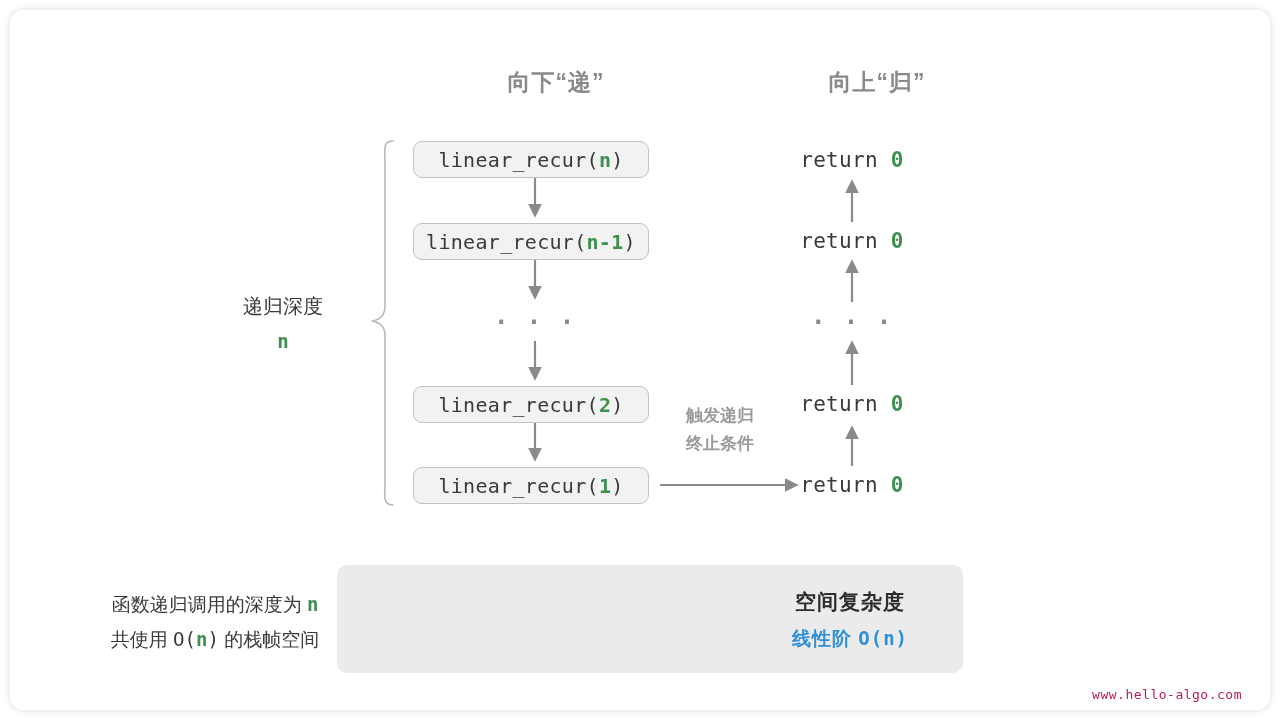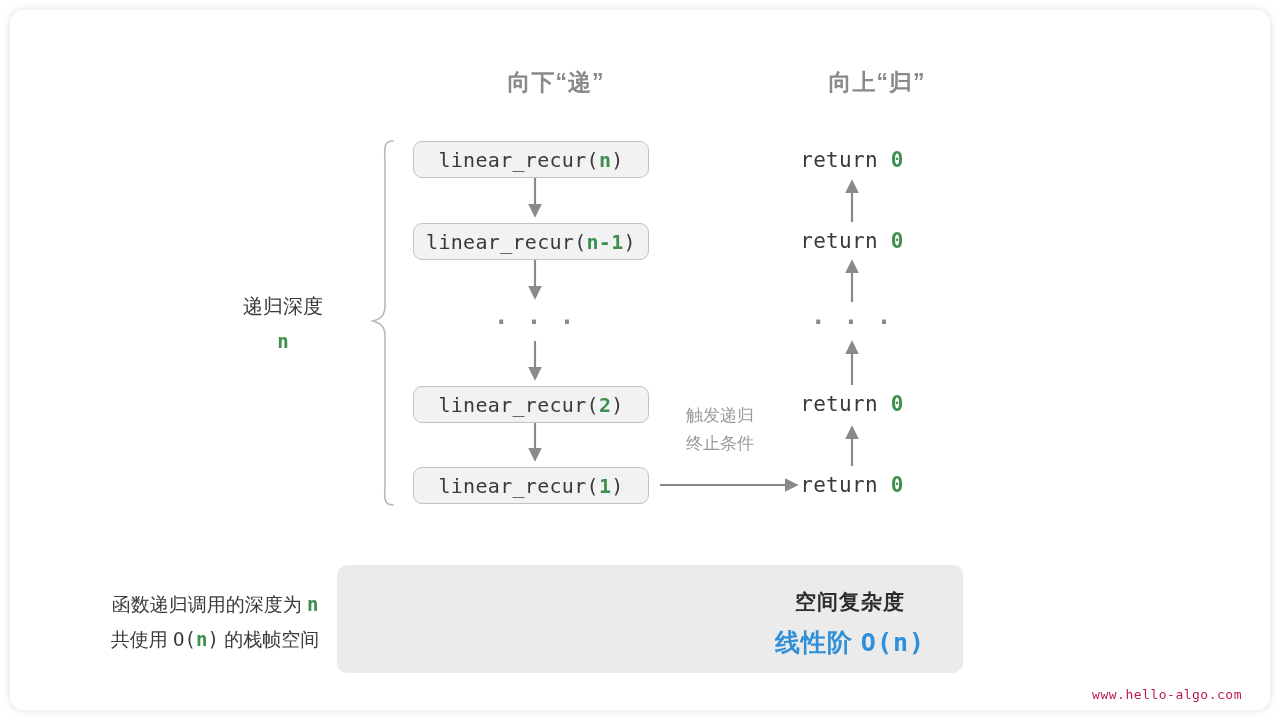--- a/index.html
+++ b/index.html
@@ -119,21 +119,21 @@
     color: #3f8f4f;
   }
 
   
   .trigger {
     position: absolute;
     left: 710px;
     transform: translateX(-50%);
     text-align: center;
     font-size: 17px;
-    font-weight: normal;
+    font-weight: bold;
     color: #9a9a9a;
     white-space: nowrap;
     line-height: 24px;
   }
   #trigger-l1 { top: 394px; }
   #trigger-l2 { top: 422px; text-align: center; }
 
   
   #summary-panel {
     position: absolute;
@@ -172,21 +172,21 @@
     font-weight: bold;
   }
   #sum-right-1 {
     top: 578px;
     font-size: 21px;
     color: #2d2d2d;
     letter-spacing: 1px;
   }
   #sum-right-2 {
     top: 616px;
-    font-size: 25px;
+    font-size: 19px;
     color: #2f8fd8;
     letter-spacing: 1px;
   }
   #sum-right-2 .mono {
     font-family: "DejaVu Sans Mono", "Liberation Mono", monospace;
   }
 
   
   #watermark {
     position: absolute;

